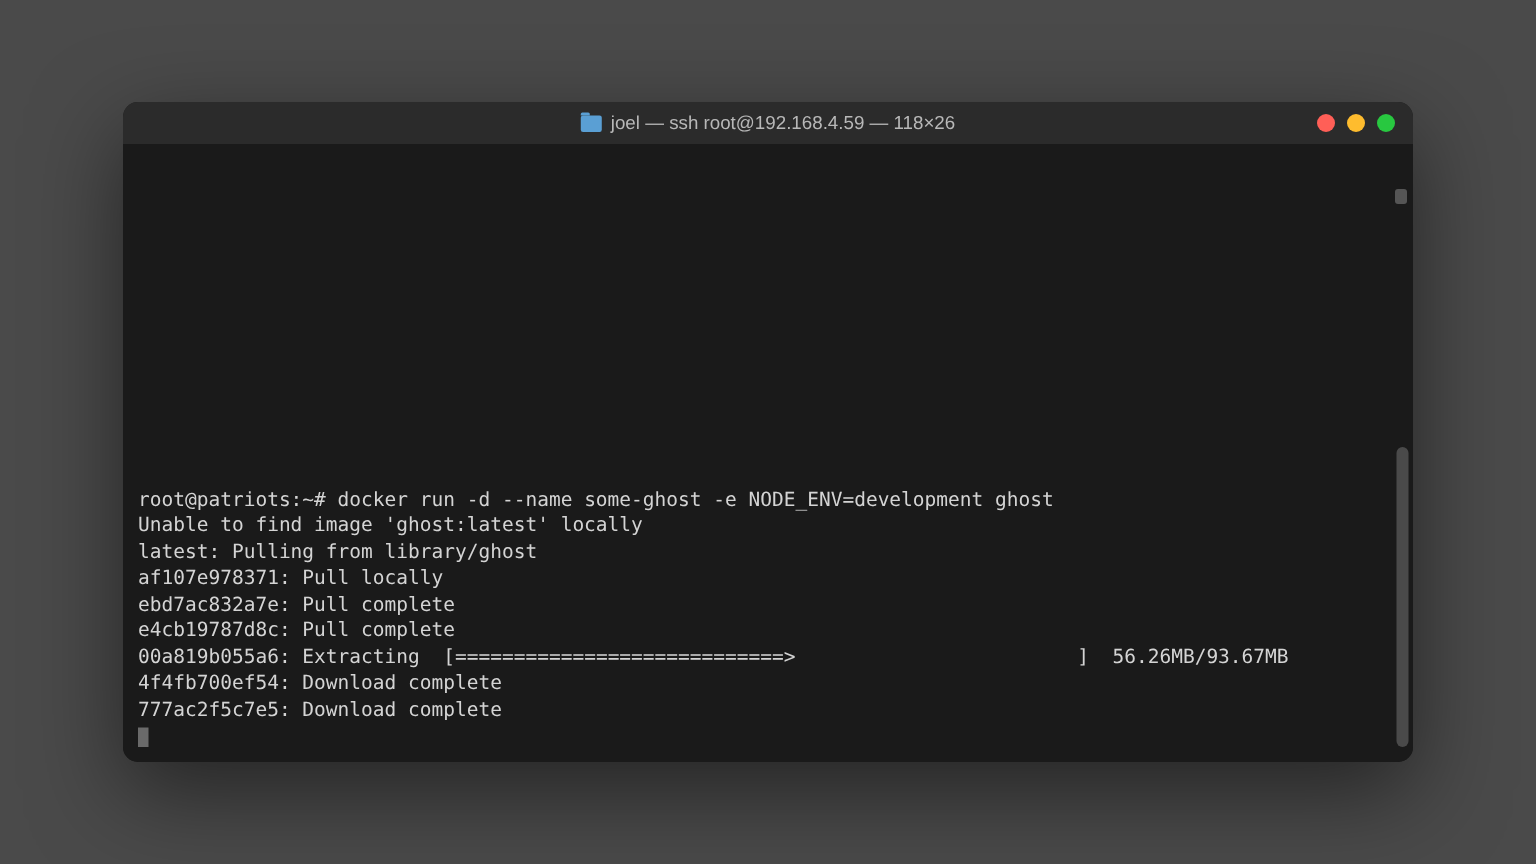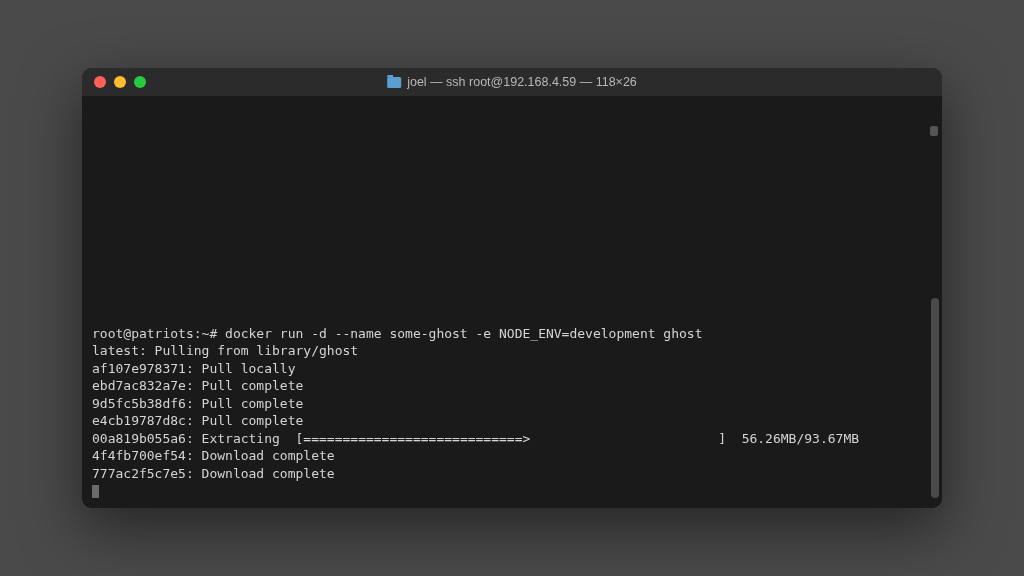--- a/index.html
+++ b/index.html
@@ -1,15 +1,15 @@
 <!DOCTYPE html>
 <html><head>
   <meta charset="utf-8">
   <style>
-    * { margin: 0; padding: 0; box-sizing: border-box; }
+    * { margin: 0; padding: 0; box-sizing: border-box; justify-content: flex-end; }
     body {
       background: #4a4a4a;
       width: 1024px;
       height: 576px;
       display: flex;
       align-items: center;
       justify-content: center;
       font-family: -apple-system, BlinkMacSystemFont, sans-serif;
     }
     .window {
@@ -133,24 +133,24 @@
       <span class="folder-icon"></span>
       <span>joel — ssh root@192.168.4.59 — 118×26</span>
     </div>
   </div>
 
   <div class="terminal-body">
     <div class="scroll-indicator-top"></div>
     <div class="scrollbar-thumb"></div>
     <div class="terminal-content">
 <span class="line"><span>root@patriots:~# </span><span>docker run -d --name some-ghost -e NODE_ENV=development ghost</span></span>
+<span class="line">Unable to find image 'ghost:latest' locally</span>
 <span class="line">latest: Pulling from library/ghost</span>
 <span class="line">af107e978371: Pull locally</span>
 <span class="line">ebd7ac832a7e: Pull complete</span>
-<span class="line">9d5fc5b38df6: Pull complete</span>
 <span class="line">e4cb19787d8c: Pull complete</span>
 <span class="line"><span>00a819b055a6</span>: <span>Extracting</span>  <span>[============================&gt;                        ]</span>  <span>56.26MB/93.67MB</span></span>
 <span class="line">4f4fb700ef54: Download complete</span>
 <span class="line">777ac2f5c7e5: Download complete</span>
 <span class="line"><span class="cursor-block"></span></span>
     </div>
   </div>
 </div>
 
 </body></html>

